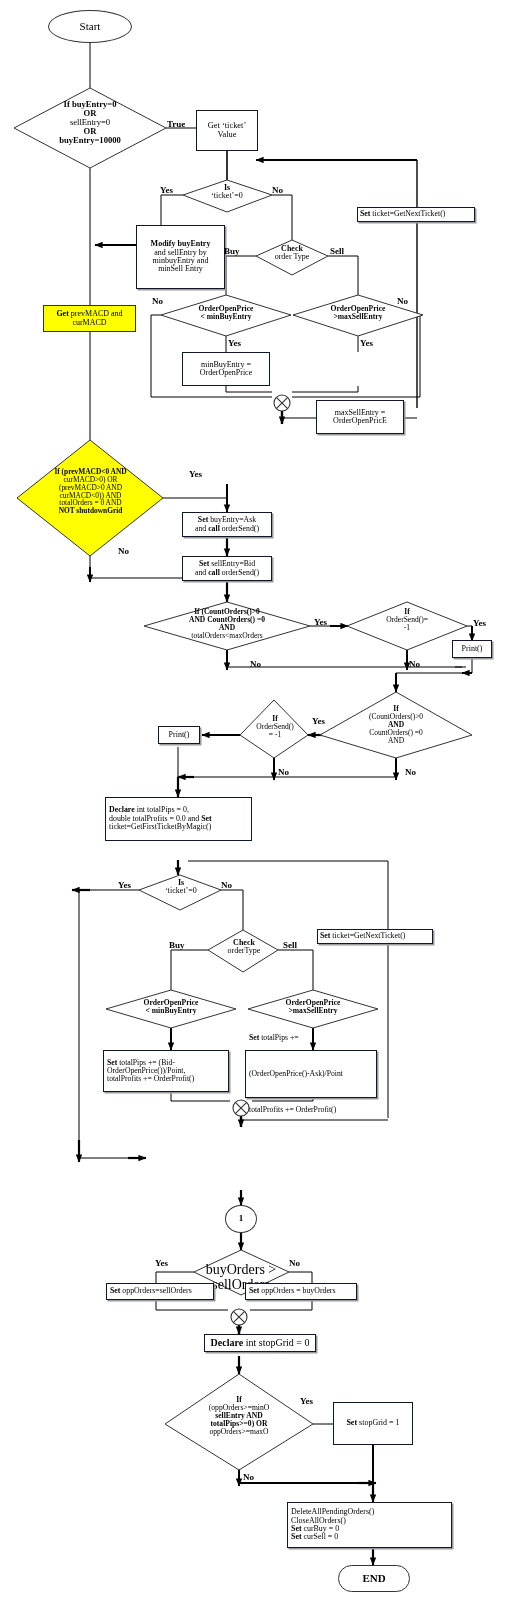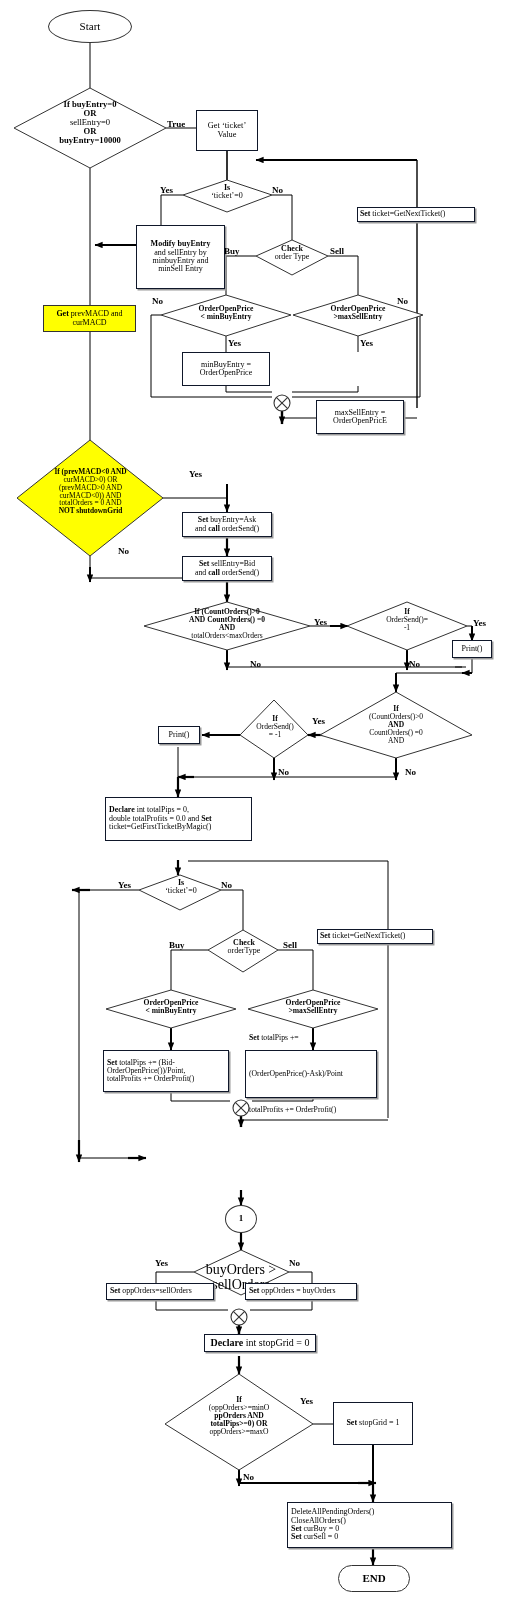--- a/index.html
+++ b/index.html
@@ -317,21 +317,21 @@
   </div>
 
   <div class="dtext" style="left:201px;top:1263px;width:80px;font-size:14px;line-height:1.2;">
     <span class="txt">buyOrders &gt;</span>
     <span class="txt">sellOrders</span>
   </div>
 
   <div class="dtext" style="left:186px;top:1396px;width:106px;font-size:7.6px;line-height:1.3;">
     <span class="txt"><b>If</b></span>
     <span class="txt">(oppOrders&gt;=minO</span>
-    <span class="txt"><b>ppOrders AND</b></span>
+    <span class="txt"><b>sellEntry AND</b></span>
     <span class="txt"><b>totalPips&gt;=0) OR</b></span>
     <span class="txt">oppOrders&gt;=maxO</span>
   </div>
 
   <div class="node proc" style="left:196px;top:110px;width:62px;height:41px;font-size:8.4px;line-height:1.25;flex-direction:column;">
     <span class="txt">Get ‘ticket’</span>
     <span class="txt">Value</span>
   </div>
 
   <div class="node proc shadow" style="left:136px;top:225px;width:89px;height:64px;font-size:8px;line-height:1.3;flex-direction:column;">

